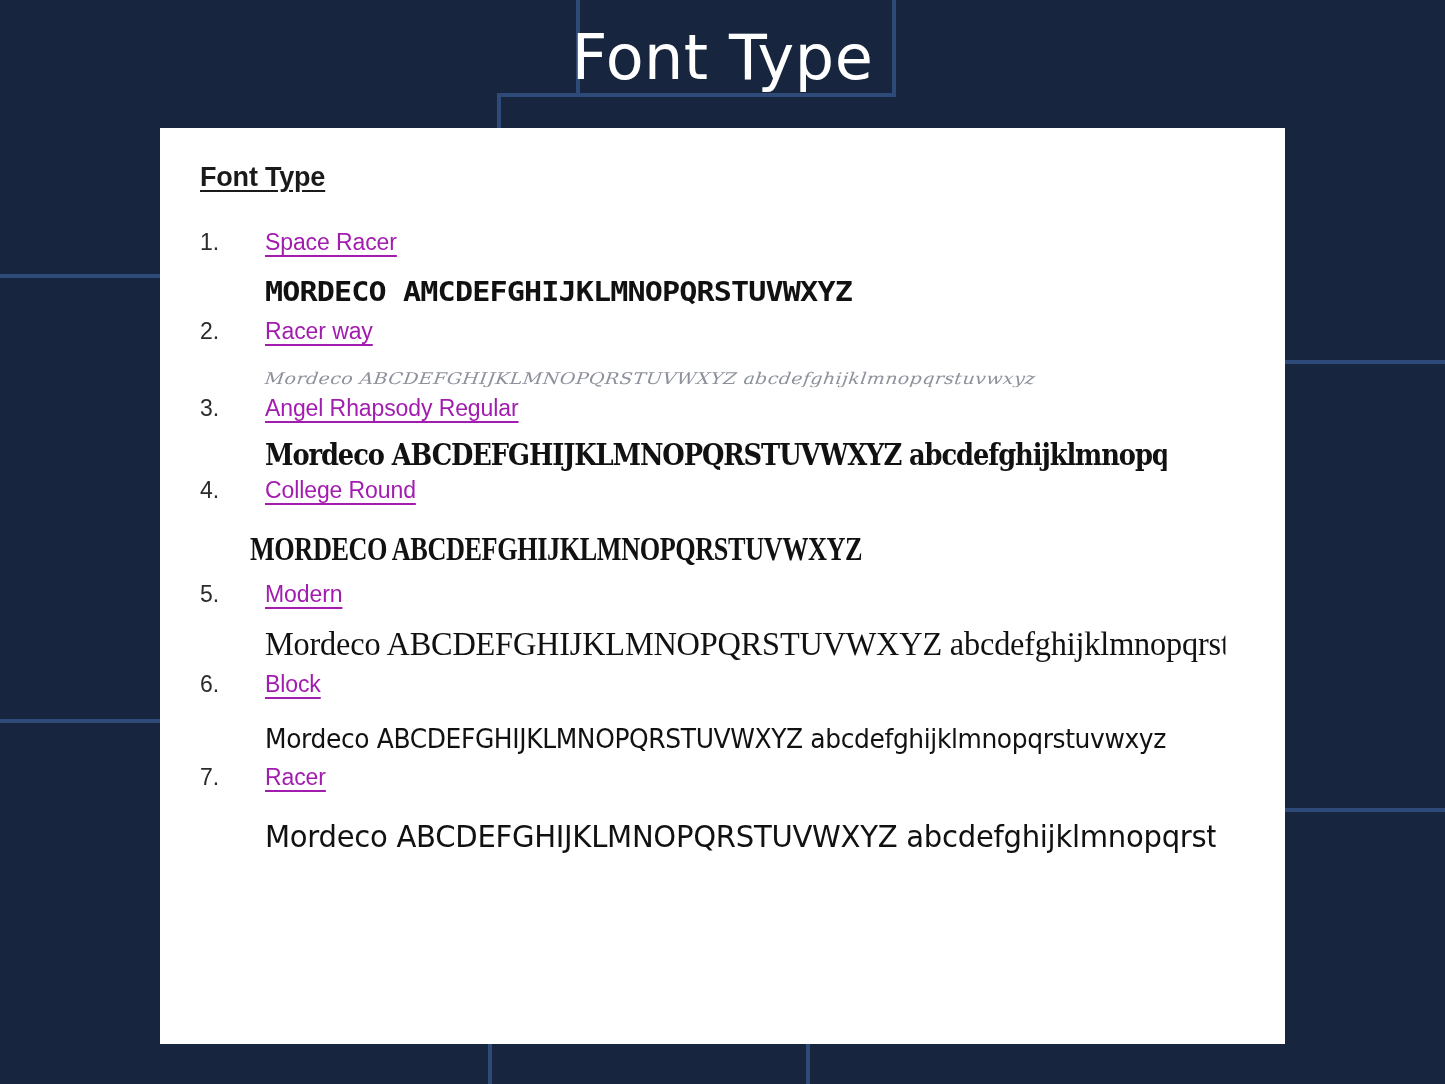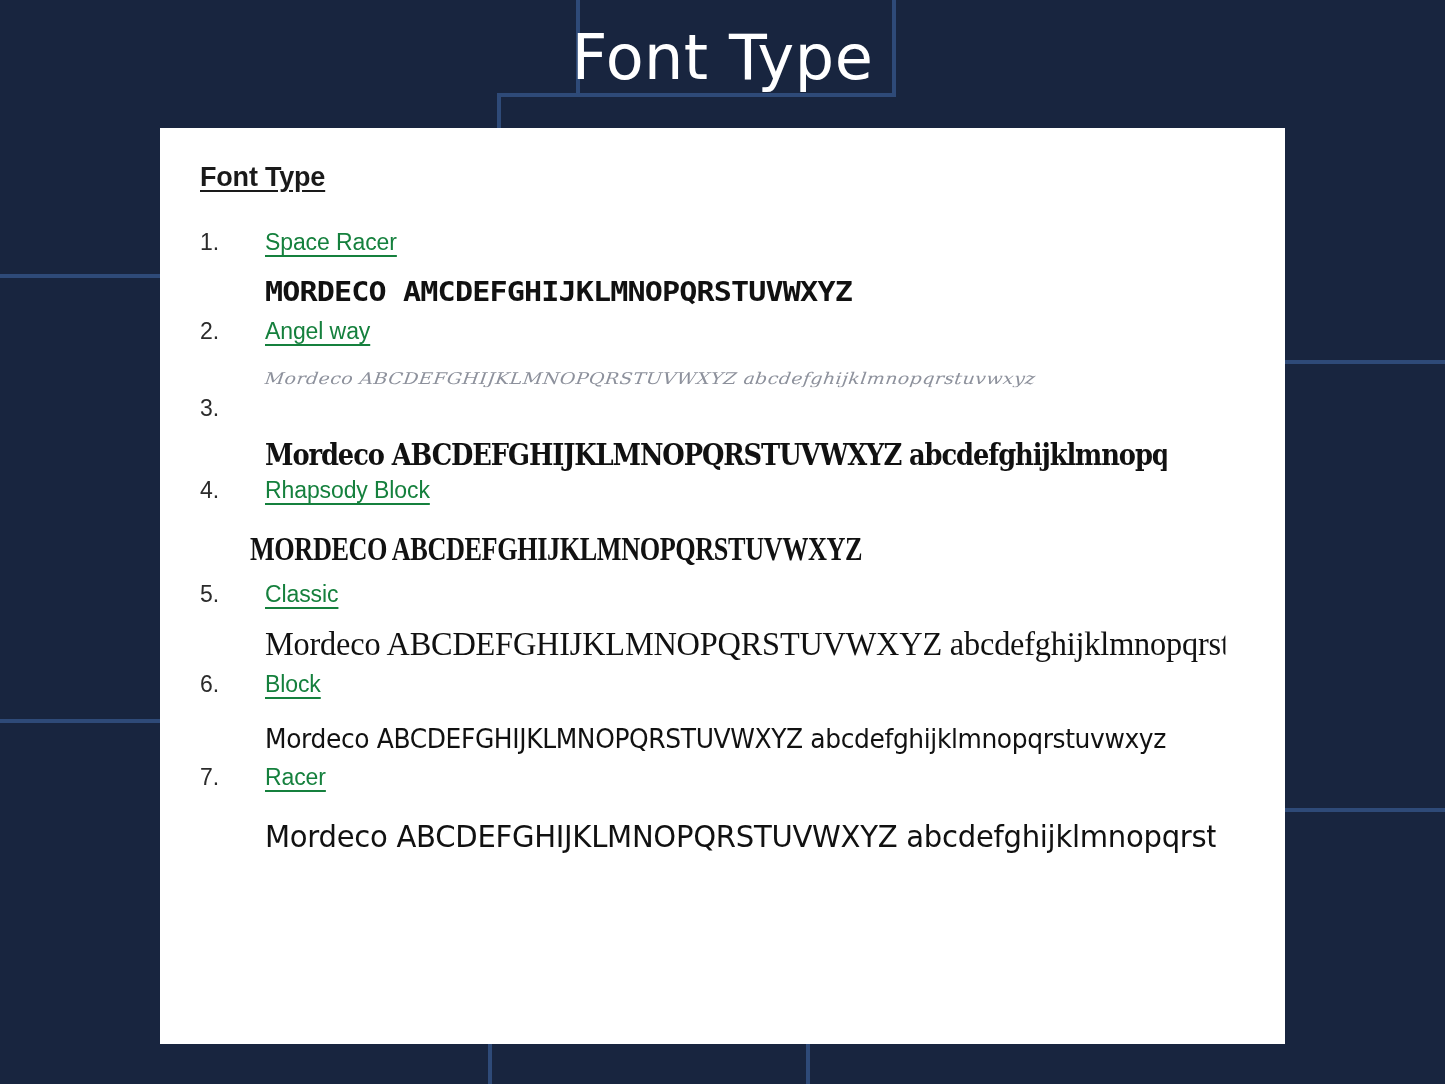--- a/index.html
+++ b/index.html
@@ -77,21 +77,21 @@
   .entry-num {
     width: 65px;
     flex: 0 0 65px;
     font-family: "Liberation Sans", sans-serif;
     font-size: 23px;
     color: #2b2b2b;
   }
   .entry-name {
     font-family: "Liberation Sans", sans-serif;
     font-size: 23px;
-    color: #15803d;
+    color: #a21caf;
     text-decoration: underline;
     text-underline-offset: 5px;
     letter-spacing: -0.1px;
   }
   .specimen {
     margin-left: 65px;
     color: #111111;
     white-space: nowrap;
     overflow: hidden;
   }
@@ -198,44 +198,45 @@
     <div class="entry-head">
       <span class="entry-num">1.</span>
       <span class="entry-name">Space Racer</span>
     </div>
     <div class="specimen spec-space-racer">MORDECO  AMCDEFGHIJKLMNOPQRSTUVWXYZ</div>
   </div>
 
   <div class="font-entry">
     <div class="entry-head">
       <span class="entry-num">2.</span>
-      <span class="entry-name">Angel way</span>
+      <span class="entry-name">Racer way</span>
     </div>
     <div class="specimen spec-beat-way">Mordeco ABCDEFGHIJKLMNOPQRSTUVWXYZ abcdefghijklmnopqrstuvwxyz</div>
   </div>
 
   <div class="font-entry">
     <div class="entry-head">
       <span class="entry-num">3.</span>
+      <span class="entry-name">Angel Rhapsody Regular</span>
     </div>
     <div class="specimen spec-angel">Mordeco ABCDEFGHIJKLMNOPQRSTUVWXYZ abcdefghijklmnopqrstuvwxyz</div>
   </div>
 
   <div class="font-entry">
     <div class="entry-head">
       <span class="entry-num">4.</span>
-      <span class="entry-name">Rhapsody Block</span>
+      <span class="entry-name">College Round</span>
     </div>
     <div class="specimen spec-college">MORDECO ABCDEFGHIJKLMNOPQRSTUVWXYZ</div>
   </div>
 
   <div class="font-entry">
     <div class="entry-head">
       <span class="entry-num">5.</span>
-      <span class="entry-name">Classic</span>
+      <span class="entry-name">Modern</span>
     </div>
     <div class="specimen spec-classic">Mordeco ABCDEFGHIJKLMNOPQRSTUVWXYZ abcdefghijklmnopqrstuvwxyz</div>
   </div>
 
   <div class="font-entry">
     <div class="entry-head">
       <span class="entry-num">6.</span>
       <span class="entry-name">Block</span>
     </div>
     <div class="specimen spec-modern">Mordeco ABCDEFGHIJKLMNOPQRSTUVWXYZ abcdefghijklmnopqrstuvwxyz</div>

